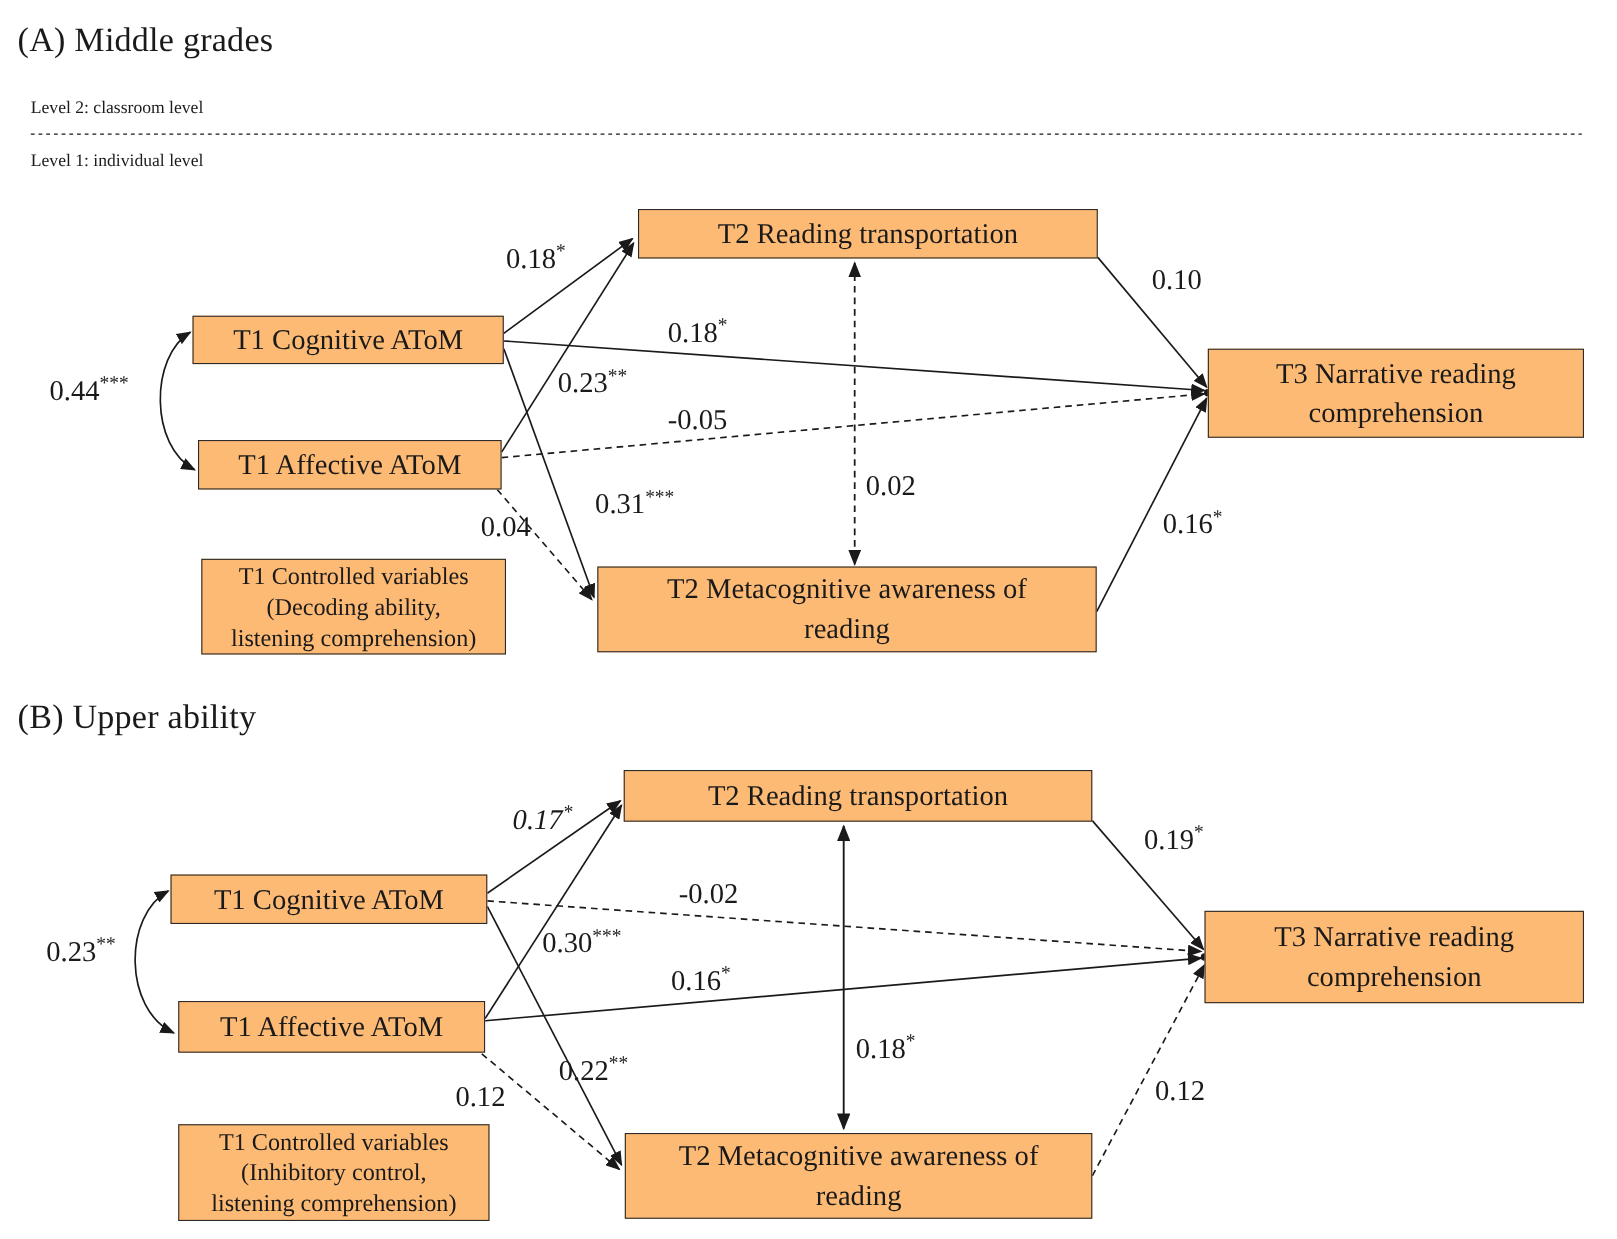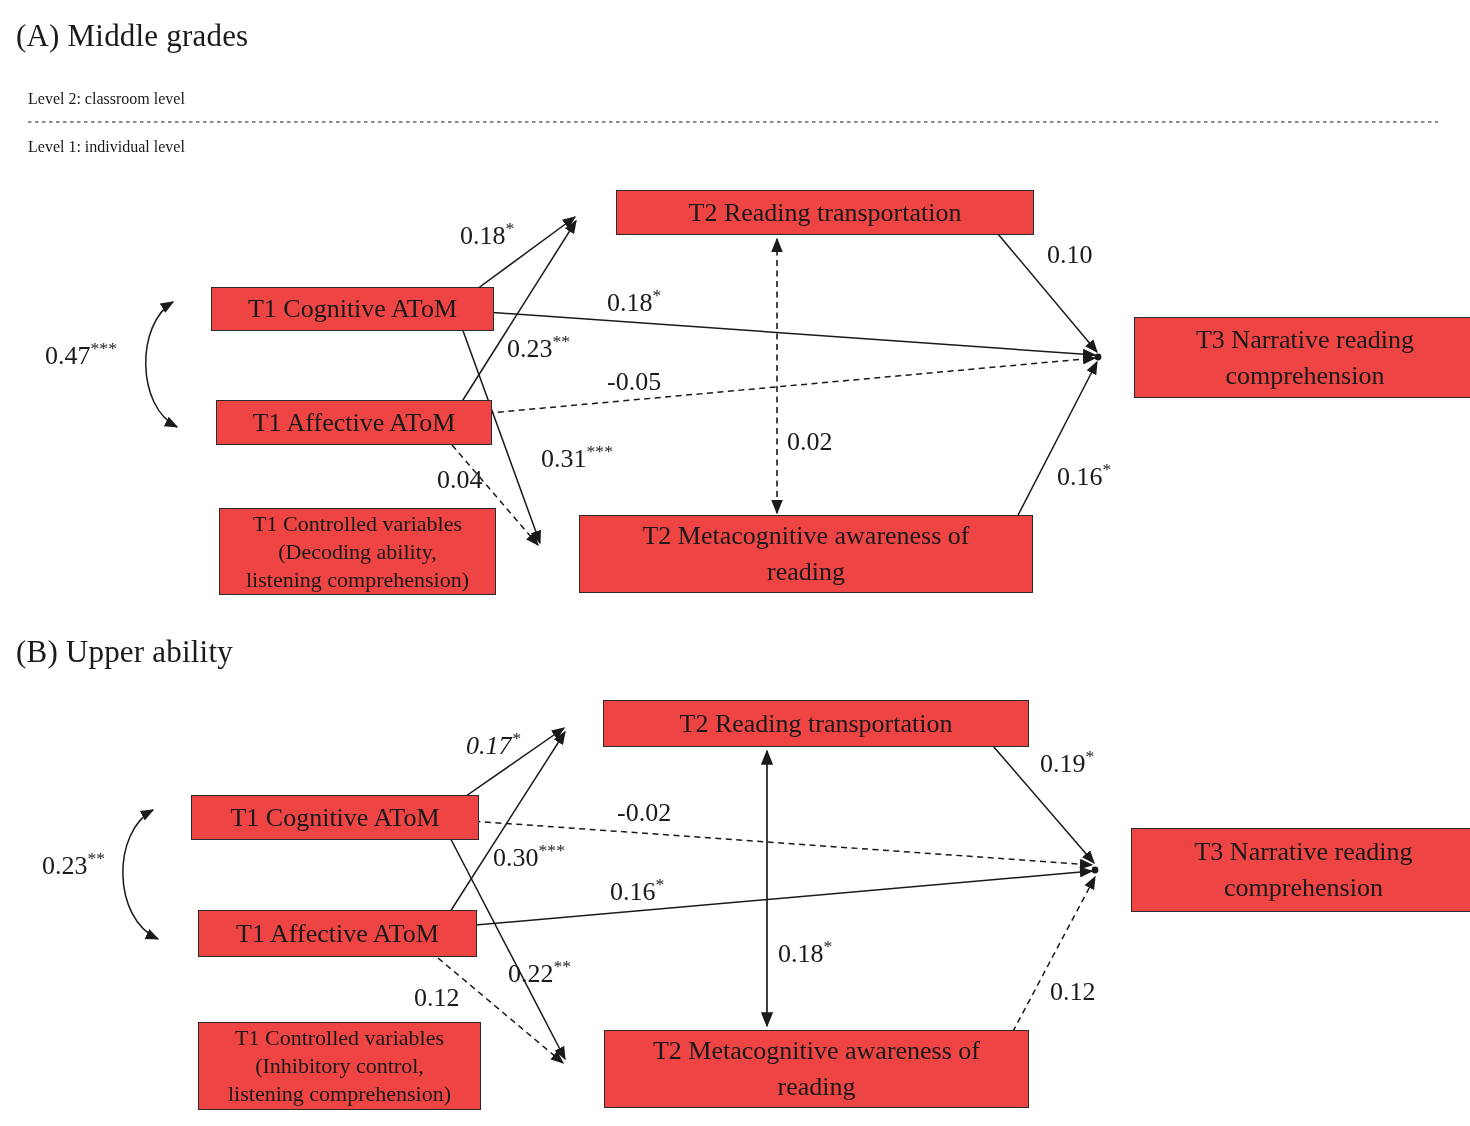--- a/index.html
+++ b/index.html
@@ -2,23 +2,23 @@
 <html><head>
 <meta charset="utf-8">
 <style>
   html,body{margin:0;padding:0;background:#ffffff;}
   body{width:1470px;height:1126px;position:relative;overflow:hidden;
        font-family:"Liberation Serif","DejaVu Serif",serif;color:#1a1a1a;}
   .abs{position:absolute;}
   .panel-title{font-size:31px;letter-spacing:0.2px;text-align:right;}
   .level-label{font-size:16px;}
   svg.layer{position:absolute;left:0;top:0;width:1470px;height:1126px;}
-  .box{position:absolute;border:1.7px solid #2b2b2b;background:#ef4444;
+  .box{position:absolute;border:1.7px solid #2b2b2b;background:#fdba74;
        display:flex;flex-direction:column;align-items:center;justify-content:center;
-       text-align:center;box-sizing:border-box;z-index:2;margin-left:36px;}
+       text-align:center;box-sizing:border-box;z-index:2;}
   .box.main{font-size:26px;line-height:36px;}
   .box.ctrl{font-size:22px;line-height:28px;}
   .coef{position:absolute;font-size:26px;white-space:nowrap;z-index:3;}
   .coef sup{font-size:0.68em;}
   .node-line{display:block;}
 </style>
 </head>
 <body>
 
 <svg class="layer">
@@ -76,21 +76,21 @@
   <span class="node-line">T3 Narrative reading</span>
   <span class="node-line">comprehension</span>
 </div>
 <div class="box ctrl" style="left:183px;top:508px;width:277px;height:87px;">
   <span class="node-line">T1 Controlled variables</span>
   <span class="node-line">(Decoding ability,</span>
   <span class="node-line">listening comprehension)</span>
 </div>
 
 <div class="coef" style="left:45px;top:338px;">
-  <span>0.47</span><sup>***</sup>
+  <span>0.44</span><sup>***</sup>
 </div>
 <div class="coef" style="left:460px;top:218px;">
   <span>0.18</span><sup>*</sup>
 </div>
 <div class="coef" style="left:607px;top:285px;">
   <span>0.18</span><sup>*</sup>
 </div>
 <div class="coef" style="left:507px;top:331px;">
   <span>0.23</span><sup>**</sup>
 </div>

